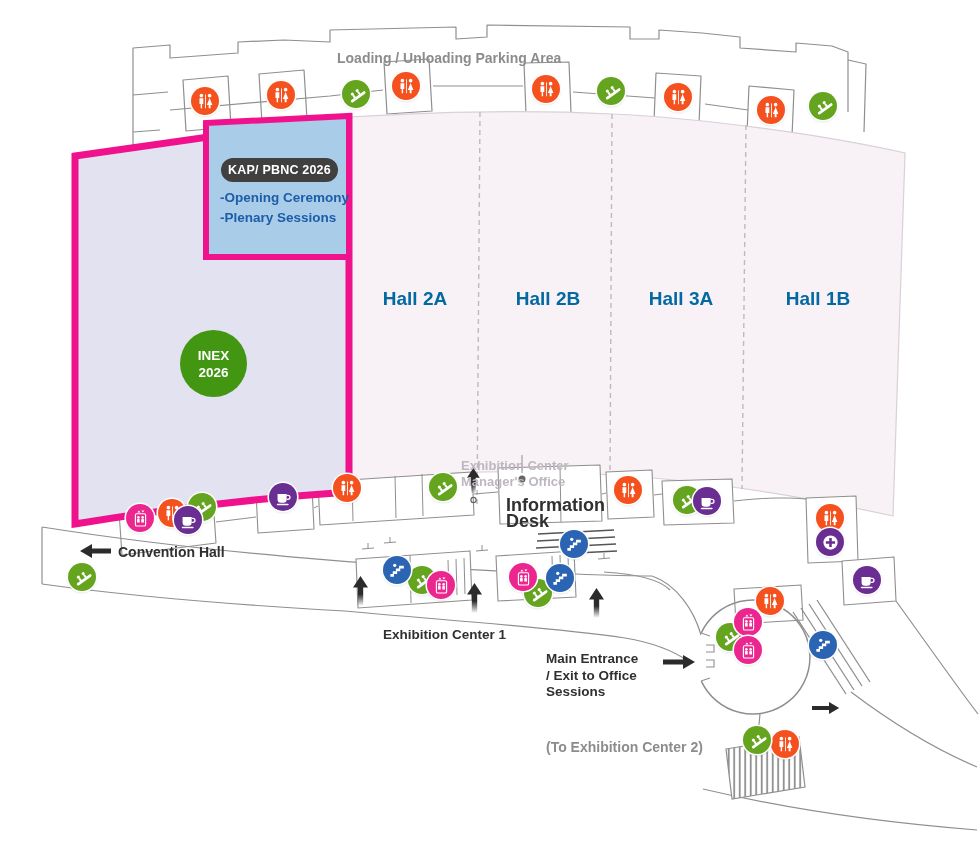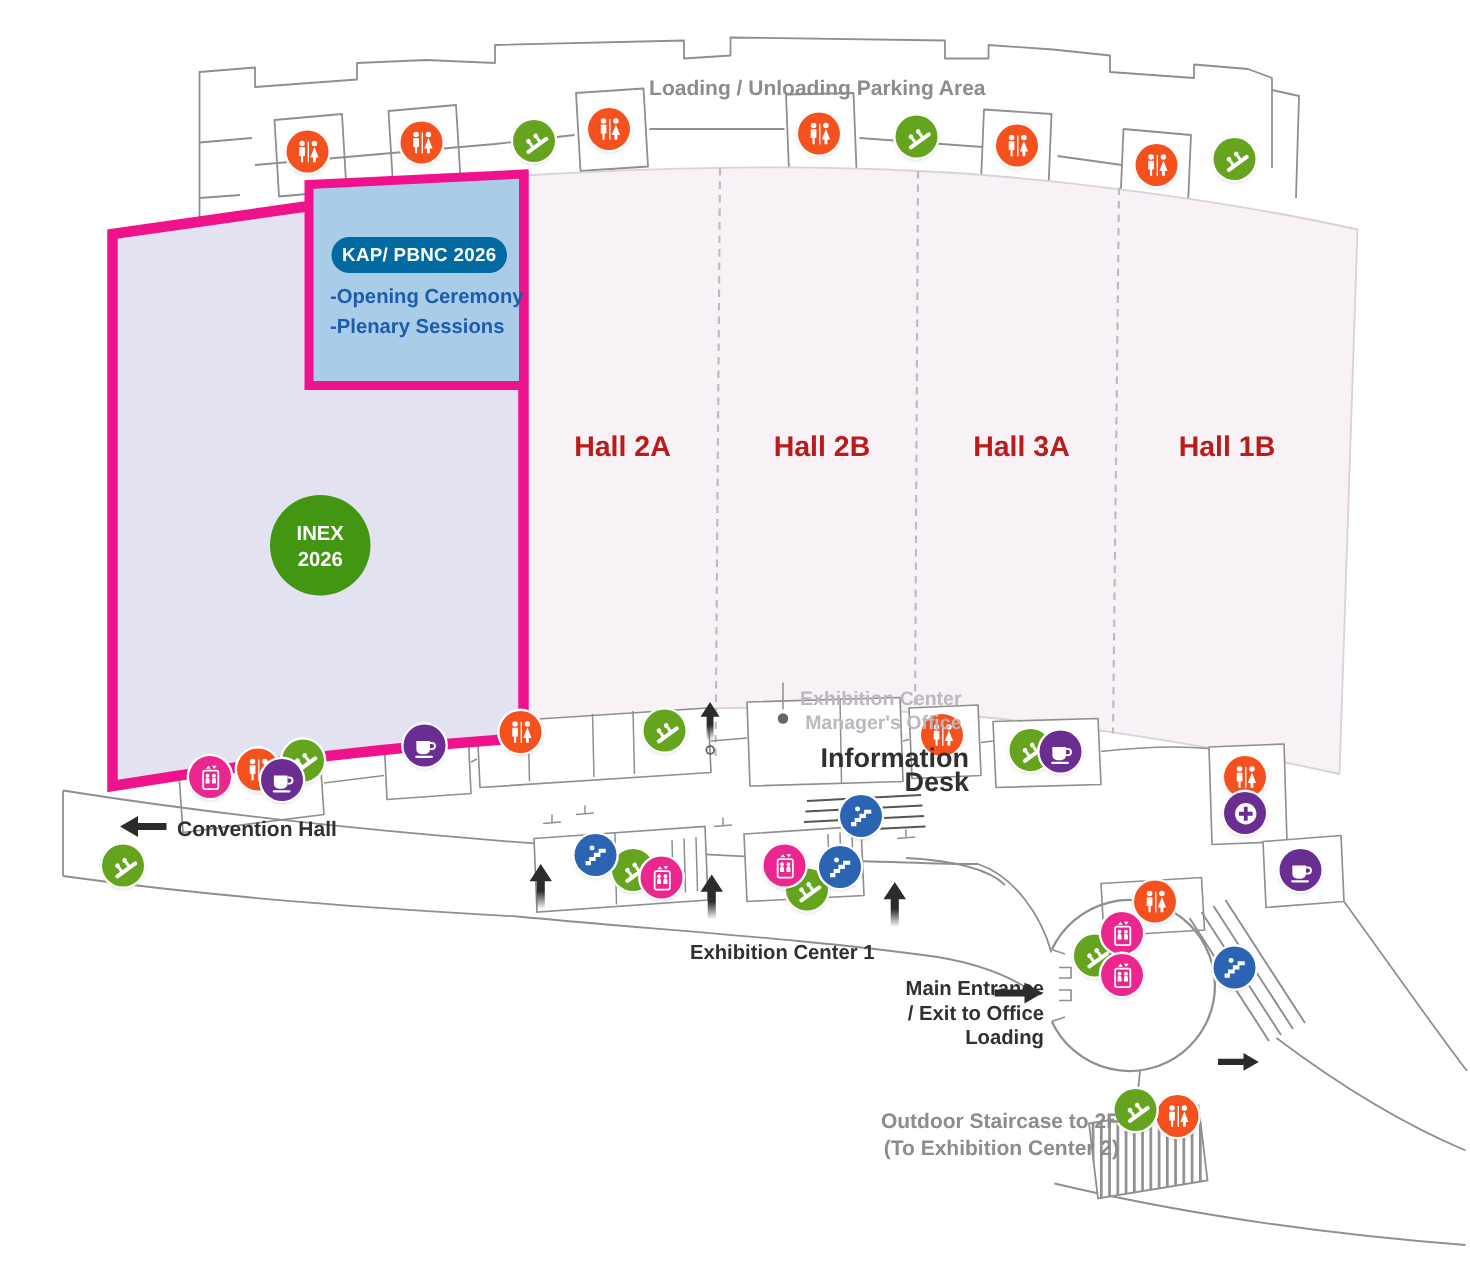--- a/index.html
+++ b/index.html
@@ -3,40 +3,40 @@
 <meta charset="utf-8">
 <style>
   html,body{margin:0;padding:0;background:#fff;}
   #stage{position:relative;width:980px;height:850px;background:#fff;overflow:hidden;
          font-family:"Liberation Sans",sans-serif;font-weight:bold;}
   #basemap{position:absolute;left:0;top:0;}
   .lbl{position:absolute;white-space:nowrap;}
   .gray{color:#8C8C8C;}
   .dark{color:#303030;}
   .office{color:#BDB7BF;margin-top:22px;}
-  .center{text-align:right;}
+  .center{text-align:left;}
   
   .ic{position:absolute;width:28px;height:28px;border-radius:50%;
       display:flex;align-items:center;justify-content:center;
       box-shadow:0 0 0 1.6px #fff,0 1px 3px rgba(0,0,0,.28);}
   .ic svg{width:19px;height:19px;display:block;}
   .ic.orange{background:#F4511E;}
   .ic.green{background:#64A41E;}
   .ic.blue{background:#2A64B2;}
   .ic.pink{background:#EC268F;}
   .ic.purple{background:#6A2D91;}
   
   .badge{position:absolute;left:221px;top:158px;width:117px;height:24px;border-radius:13px;
-         background:#0369a1;color:#fff;font-size:12.5px;line-height:24px;text-align:center;
+         background:#404040;color:#fff;font-size:12.5px;line-height:24px;text-align:center;
          letter-spacing:.2px;}
   .evlines{position:absolute;left:220px;top:188px;color:#1D5CA9;font-size:13.5px;line-height:20px;}
   .inex{position:absolute;left:180px;top:330px;width:67px;height:67px;border-radius:50%;
         background:#439612;color:#fff;font-size:13.5px;line-height:17px;text-align:center;
         display:flex;flex-direction:column;justify-content:center;}
-  .hallname{position:absolute;top:288px;width:110px;text-align:center;color:#b91c1c;font-size:19px;}
+  .hallname{position:absolute;top:288px;width:110px;text-align:center;color:#0369a1;font-size:19px;}
 </style>
 </head>
 <body>
 
 <div id="stage">
 
 <svg id="basemap" width="980" height="850" viewBox="0 0 980 850">
   <defs>
     <linearGradient id="fadeY" x1="0" y1="0" x2="0" y2="1">
       <stop offset="0" stop-color="#2b2b2b"></stop>
@@ -420,22 +420,21 @@
 
 <div class="lbl dark" style="left:118px;top:544px;font-size:14px;">Convention Hall</div>
 
 <div class="lbl dark center" style="left:383px;top:626px;width:200px;font-size:13.5px;line-height:17px;">
   <div>Exhibition Center 1</div>
 </div>
 
 <div class="lbl dark center" style="left:546px;top:651px;width:150px;font-size:13.5px;line-height:16.5px;">
   <div>Main Entrance</div>
   <div>/ Exit to Office</div>
-  <div>Loading</div>
+  <div>Sessions</div>
 </div>
 
 
 <div class="lbl gray center" style="left:546px;top:738px;width:200px;font-size:14px;line-height:18px;">
-  <div>Outdoor Staircase to 2F</div>
   <div>(To Exhibition Center 2)</div>
 </div>
 
 </div>
 
 </body></html>

